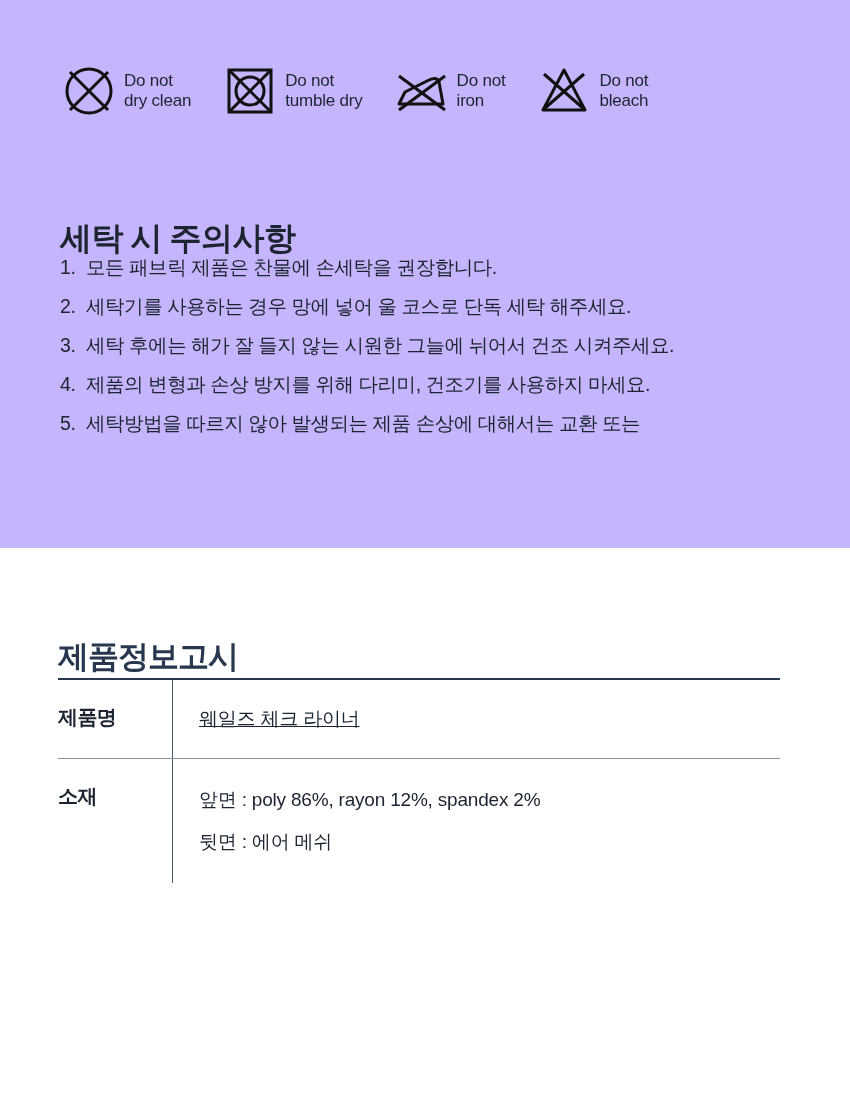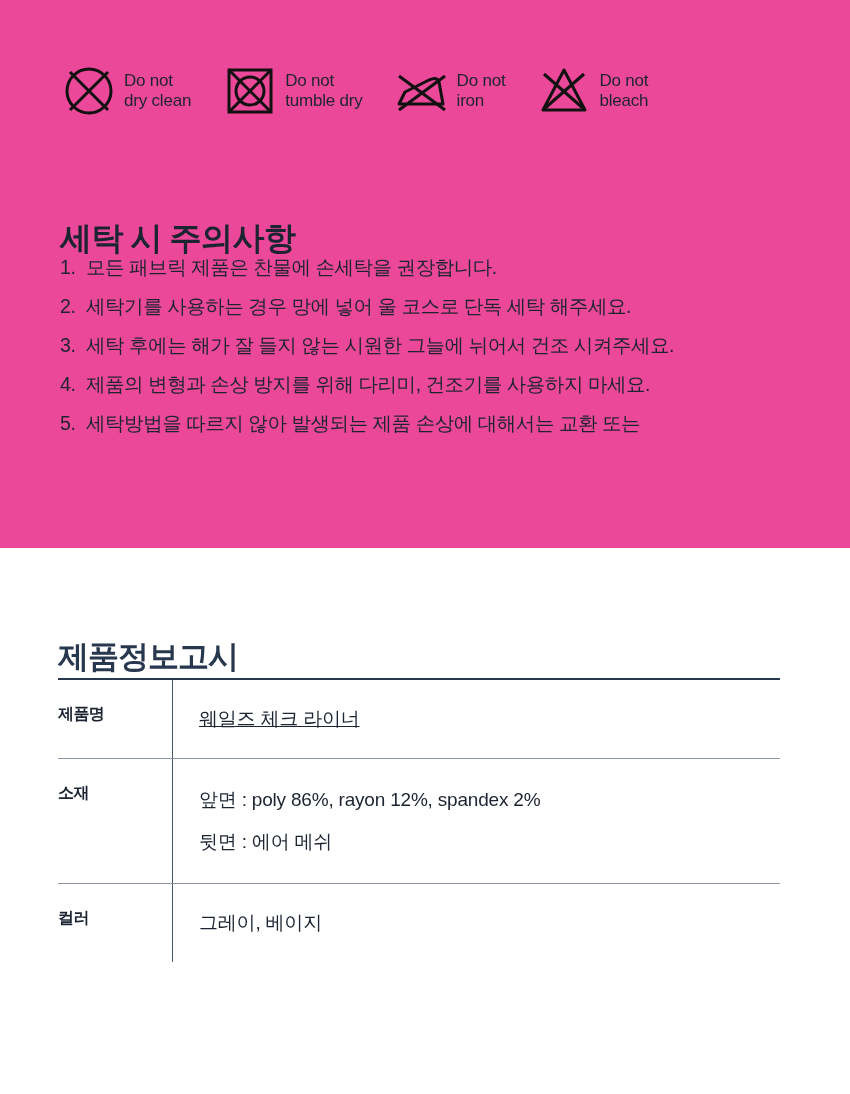--- a/index.html
+++ b/index.html
@@ -21,21 +21,21 @@
     overflow: hidden;
   }
 
   
   .care-section {
     position: absolute;
     left: 0;
     top: 0;
     width: 850px;
     height: 548px;
-    background: #ec4899;
+    background: #c4b5fd;
   }
 
   .symbols-row {
     position: absolute;
     left: 60px;
     top: 62px;
     display: flex;
     align-items: flex-start;
   }
   .symbol-item {
@@ -125,21 +125,21 @@
     top: 132px;
     width: 722px;
     border-collapse: collapse;
   }
   .info-table tr { vertical-align: top; }
   .info-table td {
     padding: 0;
   }
   .cell-label {
     width: 114px;
-    font-size: 16px;
+    font-size: 20px;
     font-weight: bold;
     color: #1c2431;
     letter-spacing: -0.6px;
     padding-top: 24px !important;
     padding-bottom: 24px !important;
   }
   .cell-value {
     border-left: 1px solid #4a5568;
     padding: 24px 0 24px 26px !important;
     font-size: 19px;
@@ -273,27 +273,19 @@
           <td class="cell-value">
             <div class="value-line">
               <span class="v-a" style="min-width:0;">앞면  :  poly 86%, rayon 12%, spandex 2%</span>
             </div>
             <div class="value-line">
               <span class="v-a" style="min-width:0;">뒷면  :  에어 메쉬</span>
             </div>
           </td>
         </tr>
 
-        <tr class="row-div">
-          <td class="cell-label">컬러</td>
-          <td class="cell-value">
-            <div class="value-line v-single">
-              <span class="v-a" style="min-width:0;">그레이, 베이지</span>
-            </div>
-          </td>
-        </tr>
 
       </tbody>
     </table>
 
   </section>
 
 </div>
 
 </body></html>

